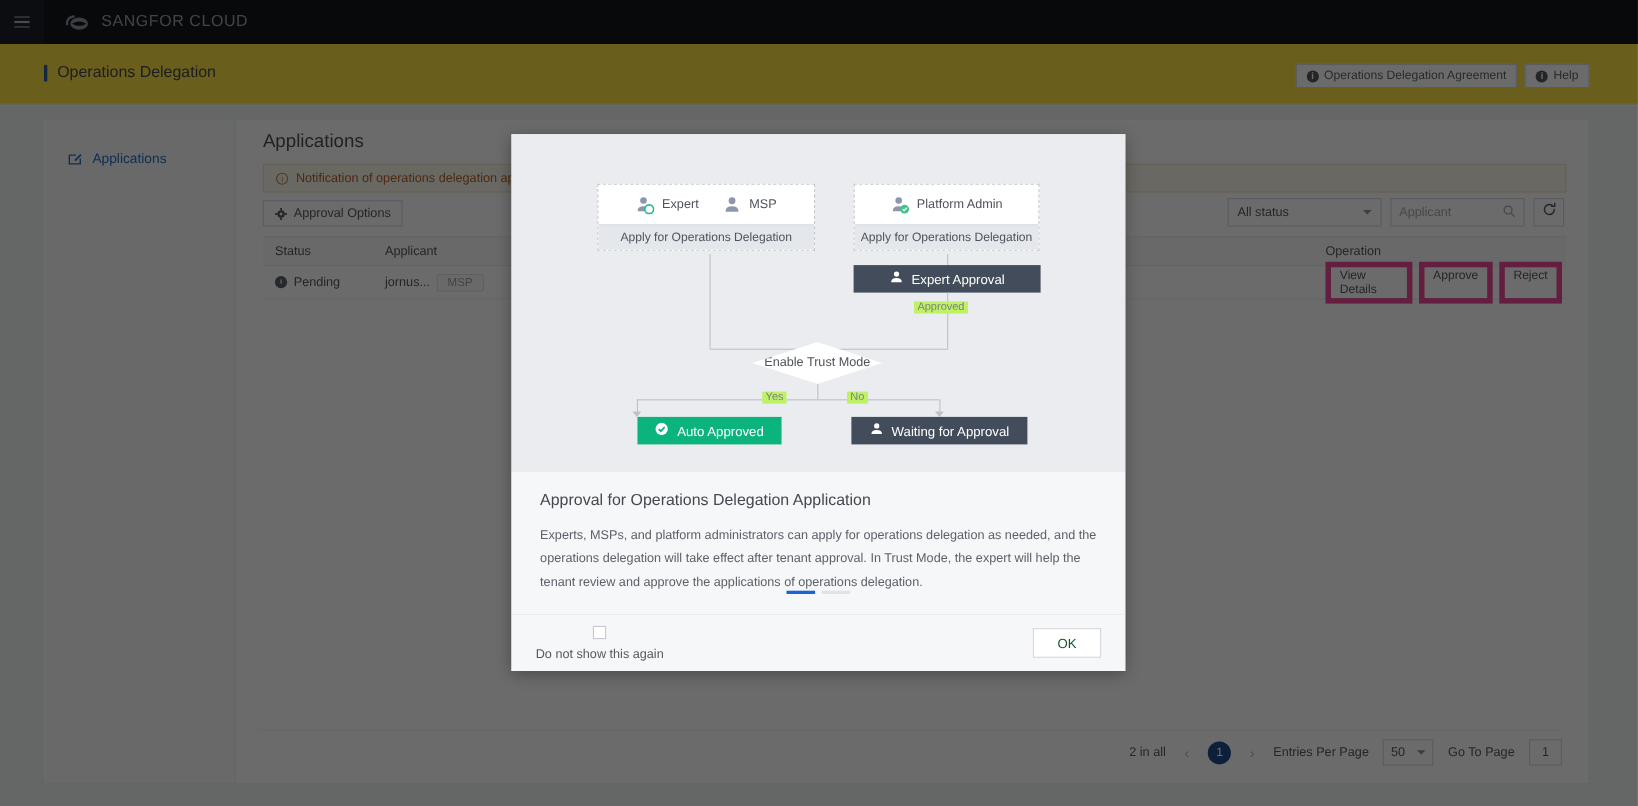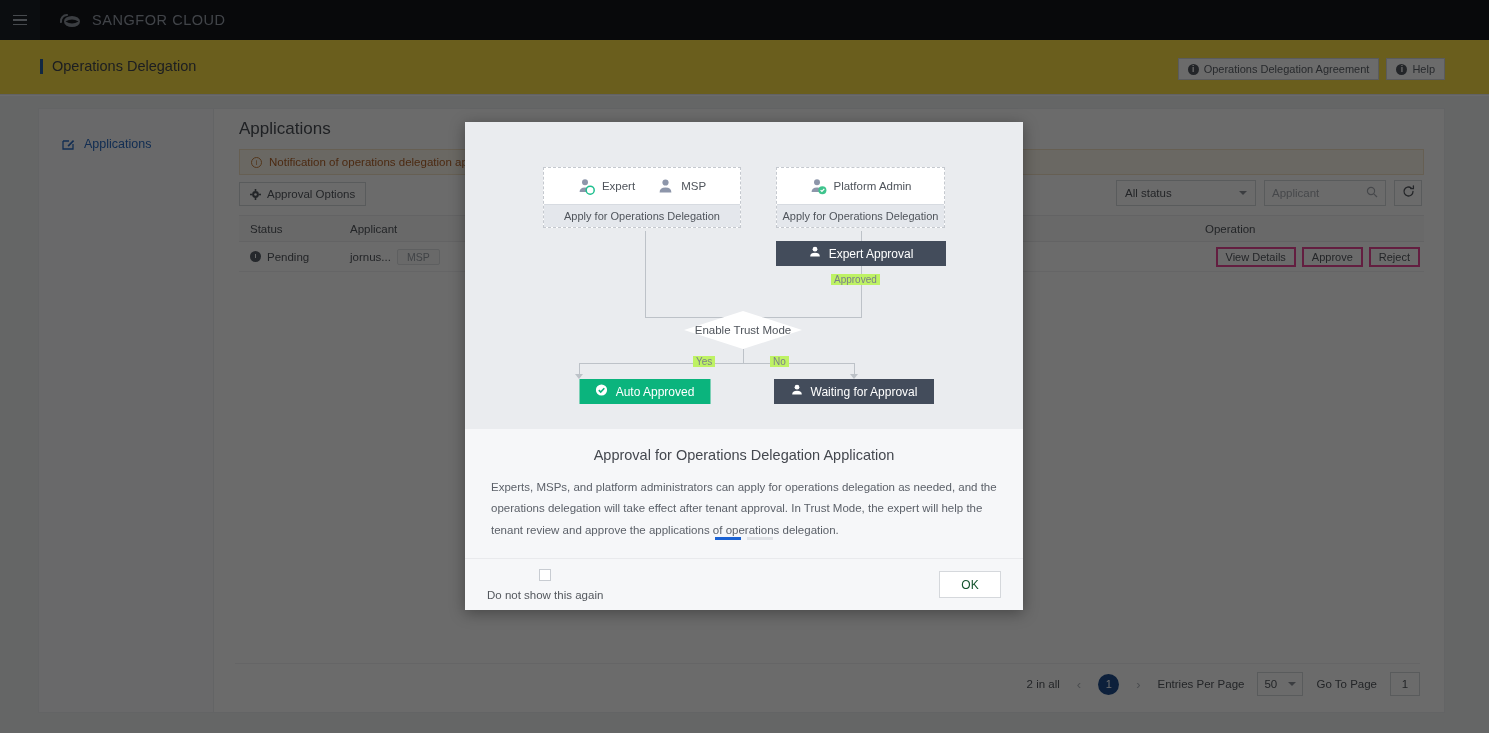--- a/index.html
+++ b/index.html
@@ -151,21 +151,21 @@
     padding: 1px 9px; border-radius: 2px;
   }
   .clock {
     width: 11px; height: 11px; border-radius: 50%; background: #5a6069; position: relative; flex: none;
   }
   .clock:after {
     content:""; position:absolute; left:5px; top:2.5px; width:1px; height:4px; background:#fff;
   }
   .op-btns { display: flex; gap: 6px; justify-content: flex-end; width: 100%; padding-right: 4px; }
   .obtn {
-    border: 2px solid #ec4899; background: #fff; color: #55595f; font-size: 11px;
+    border: 5px solid #ec4899; background: #fff; color: #55595f; font-size: 11px;
     padding: 2px 8px; cursor: pointer;
   }
 
   
   .pager {
     position: absolute; right: 24px; bottom: 16px; display: flex; align-items: center;
     gap: 13px; font-size: 11.5px; color: #54585e;
   }
   .arw { color: #b2b7bd; padding: 0 4px; cursor: pointer; font-size: 13px; }
   .pnum {
@@ -219,21 +219,21 @@
 
   .ln { position: absolute; background: #bdc2c8; }
   .lbl { position: absolute; font-size: 10px; color: #7b8089; background: #bef264; padding: 0 3px; }
   .arrowdn {
     position: absolute; width: 0; height: 0;
     border-left: 4px solid transparent; border-right: 4px solid transparent; border-top: 5px solid #bdc2c8;
   }
 
   
   .textpanel { flex: 1; background: #f6f7f9; padding: 18px 26px 0; position: relative; }
-  .mtitle { text-align: center; font-size: 14.5px; color: #44484f; margin-bottom: 14px; }
+  .mtitle { text-align: left; font-size: 14.5px; color: #44484f; margin-bottom: 14px; }
   .mdesc { font-size: 11.5px; color: #5c6views; }
   .mdesc { font-size: 11.5px; color: #5c6169; line-height: 1.85; }
   .dots { position: absolute; left: 0; right: 0; bottom: 18px; display: flex; justify-content: center; gap: 6px; }
   .dot { width: 26px; height: 3px; background: #e1e3e7; cursor: pointer; }
   .dot.on { background: #1c63d4; }
 
   .mfoot {
     height: 52px; border-top: 1px solid #e9eaed; background: #f6f7f9;
     display: flex; align-items: center; padding: 0 22px;
   }

